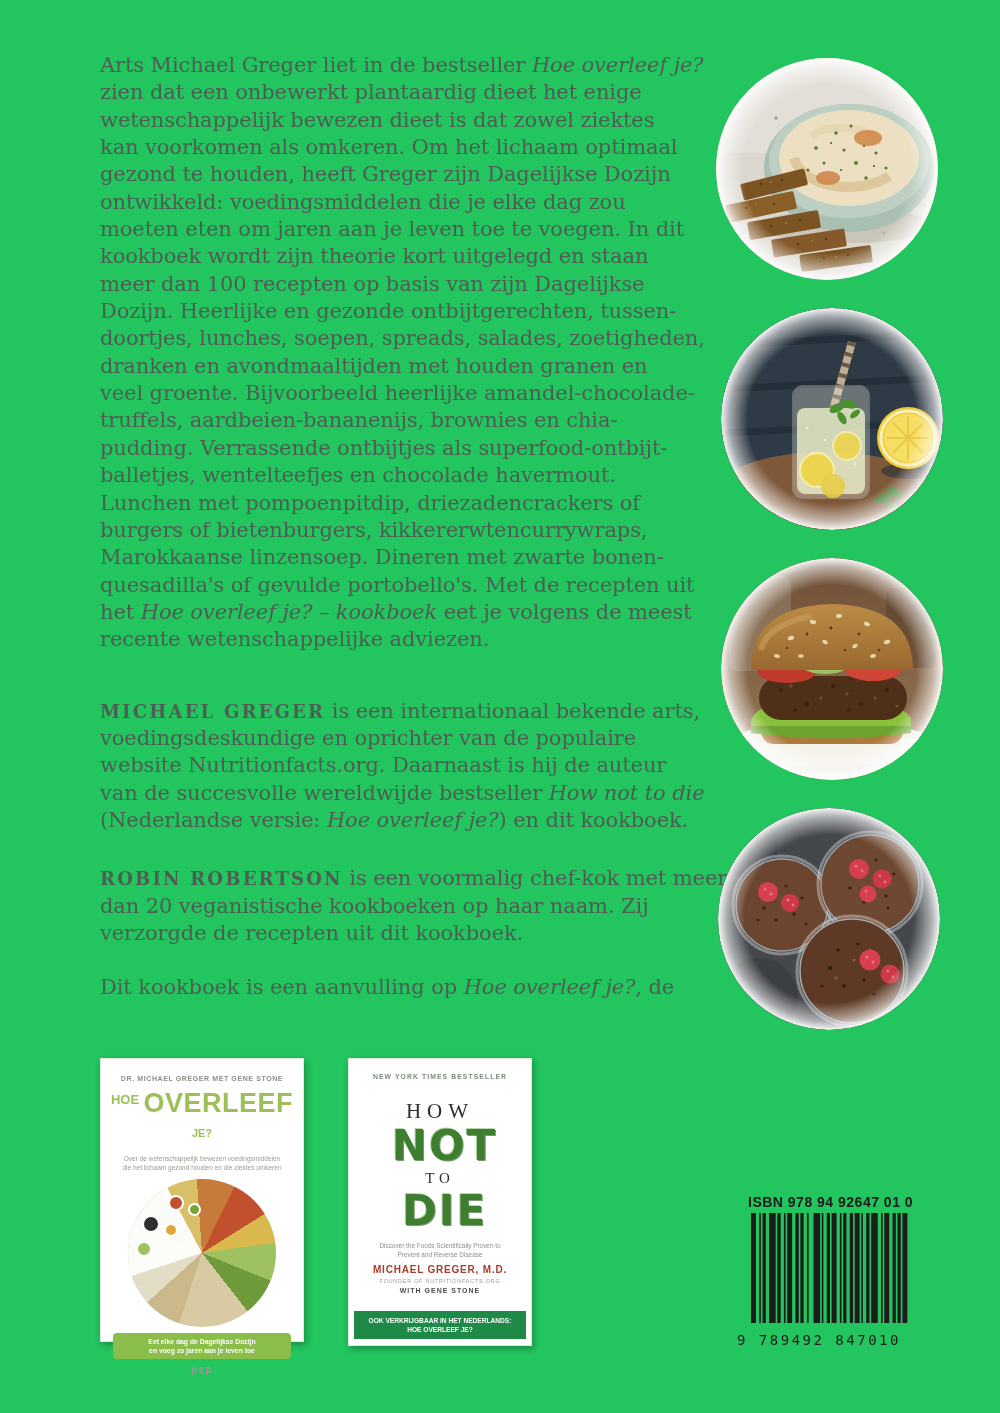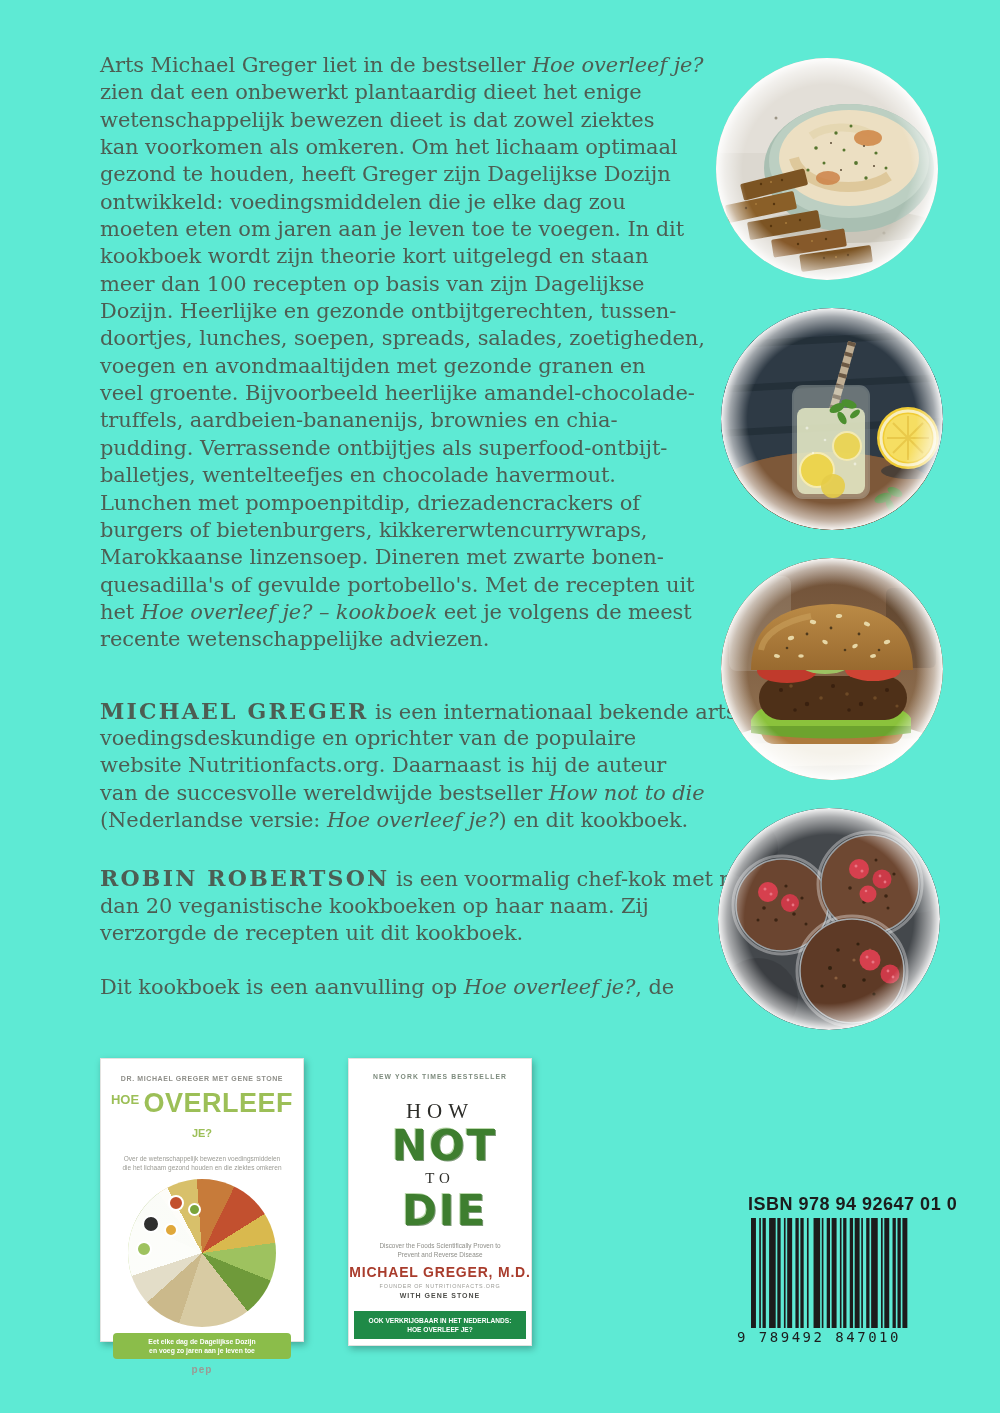--- a/index.html
+++ b/index.html
@@ -1,34 +1,34 @@
 <!DOCTYPE html>
 <html style="--body_text: #4d5e53; --cover1_title_green: #9cbf57; --cover1_banner_green: #8bbd4a; --cover2_title_green: #3e7e2f; --cover2_banner_green: #1f8a47; --cover2_author_red: #a93c2c; --barcode_black: #1c1c1c;"><head>
 <meta charset="utf-8">
 <title>Book back cover</title>
 <style>
   html,body{margin:0;padding:0;background:#e9e9e9;}
   .page{
     position:relative;width:1000px;height:1413px;margin:0 auto;
-    background:#5eead4;overflow:hidden;
+    background:#22c55e;overflow:hidden;
     font-family:"DejaVu Serif",serif;
   }
   
   .text-col{
     position:absolute;left:100px;top:52px;width:600px;
     color:var(--body_text,#4d5e53);
     font-size:21px;letter-spacing:-0.1px;
   }
   .para{margin:0;}
   .para:nth-child(1){margin-bottom:44px;}
   .para:nth-child(2){margin-bottom:31px;}
   .para:nth-child(3){margin-bottom:27px;}
   .tline{height:27.35px;line-height:27.35px;white-space:nowrap;}
   .it{font-style:italic;}
-  .sc{font-size:22px;font-weight:bold;letter-spacing:2.2px;}
+  .sc{font-size:18px;font-weight:bold;letter-spacing:2.2px;}
   
   .photo{position:absolute;width:222px;height:222px;border-radius:50%;overflow:hidden;}
   .photo svg{display:block;width:100%;height:100%;}
   .photo::after{
     content:"";position:absolute;inset:0;border-radius:50%;
     background:radial-gradient(closest-side,rgba(255,255,255,0) 76%,rgba(255,255,255,.55) 92%,rgba(255,255,255,.95) 100%);
     pointer-events:none;
   }
   #photo1{left:716px;top:58px;}
   #photo2{left:721px;top:308px;}
@@ -70,53 +70,53 @@
   .c2-how,.c2-to{font-family:"Liberation Serif",serif;color:#2d2d29;}
   .c2-how{font-size:21px;letter-spacing:6px;margin-top:19px;}
   .c2-not,.c2-die{
     font-family:"DejaVu Sans",sans-serif;font-weight:bold;font-size:42px;line-height:44px;
     color:var(--cover2_title_green,#3e7e2f);letter-spacing:2px;
     text-shadow:1px 1px 0 rgba(36,84,26,.6),-1px -1px 0 rgba(120,180,90,.5);
     margin-left:9px;
   }
   .c2-to{font-size:15px;letter-spacing:5px;margin:2px 0;}
   .c2-sub{font-size:6.4px;color:#8e8e88;line-height:8.6px;margin-top:9px;}
-  .c2-authorname{font-size:14px;font-weight:bold;letter-spacing:.8px;color:var(--cover2_author_red,#a93c2c);margin-top:5px;}
+  .c2-authorname{font-size:10px;font-weight:bold;letter-spacing:.8px;color:var(--cover2_author_red,#a93c2c);margin-top:5px;}
   .c2-founder{font-size:5.4px;letter-spacing:.8px;color:#9a9a94;margin-top:3px;}
   .c2-with{font-size:7px;letter-spacing:1px;color:#4d4d49;font-weight:bold;margin-top:3px;}
   .c2-banner{
     position:absolute;left:5px;right:5px;bottom:6px;background:var(--cover2_banner_green,#1f8a47);
     color:#fff;font-weight:bold;font-size:6.6px;line-height:9px;padding:5px 3px;
   }
   
   .barcode{position:absolute;left:737px;top:1194px;width:176px;font-family:"Liberation Sans",sans-serif;color:var(--barcode_black,#1c1c1c);}
-  .isbn-label{font-size:18px;font-weight:bold;letter-spacing:.5px;white-space:nowrap;margin-left:11px;}
+  .isbn-label{font-size:14px;font-weight:bold;letter-spacing:.5px;white-space:nowrap;margin-left:11px;}
   .bars{margin:3px 0 0 14px;width:158px;height:110px;}
   .bars svg{display:block;width:100%;height:100%;}
-  .bc-digits{font-family:"DejaVu Sans Mono",monospace;font-size:14px;letter-spacing:2.5px;margin-top:1px;white-space:nowrap;}
+  .bc-digits{font-family:"DejaVu Sans Mono",monospace;font-size:14px;letter-spacing:2.5px;margin-top:9px;white-space:nowrap;}
 </style>
 </head>
 <body>
 
 <div class="page">
 
   <div class="text-col">
       <div class="para">
         <div class="tline"><span>Arts Michael Greger liet in de bestseller </span><span class="it">Hoe overleef je?</span></div>
         <div class="tline"><span>zien dat een onbewerkt plantaardig dieet het enige</span></div>
         <div class="tline"><span>wetenschappelijk bewezen dieet is dat zowel ziektes</span></div>
         <div class="tline"><span>kan voorkomen als omkeren. Om het lichaam optimaal</span></div>
         <div class="tline"><span>gezond te houden, heeft Greger zijn Dagelijkse Dozijn</span></div>
         <div class="tline"><span>ontwikkeld: voedingsmiddelen die je elke dag zou</span></div>
         <div class="tline"><span>moeten eten om jaren aan je leven toe te voegen. In dit</span></div>
         <div class="tline"><span>kookboek wordt zijn theorie kort uitgelegd en staan</span></div>
         <div class="tline"><span>meer dan 100 recepten op basis van zijn Dagelijkse</span></div>
         <div class="tline"><span>Dozijn. Heerlijke en gezonde ontbijtgerechten, tussen-</span></div>
         <div class="tline"><span>doortjes, lunches, soepen, spreads, salades, zoetigheden,</span></div>
-        <div class="tline"><span>voegen en avondmaaltijden met gezonde granen en</span></div>
+        <div class="tline"><span>dranken en avondmaaltijden met houden granen en</span></div>
         <div class="tline"><span>veel groente. Bijvoorbeeld heerlijke amandel-chocolade-</span></div>
         <div class="tline"><span>truffels, aardbeien-bananenijs, brownies en chia-</span></div>
         <div class="tline"><span>pudding. Verrassende ontbijtjes als superfood-ontbijt-</span></div>
         <div class="tline"><span>balletjes, wentelteefjes en chocolade havermout.</span></div>
         <div class="tline"><span>Lunchen met pompoenpitdip, driezadencrackers of</span></div>
         <div class="tline"><span>burgers of bietenburgers, kikkererwtencurrywraps,</span></div>
         <div class="tline"><span>Marokkaanse linzensoep. Dineren met zwarte bonen-</span></div>
         <div class="tline"><span>quesadilla's of gevulde portobello's. Met de recepten uit</span></div>
         <div class="tline"><span>het </span><span class="it">Hoe overleef je? – kookboek</span><span> eet je volgens de meest</span></div>
         <div class="tline"><span>recente wetenschappelijke adviezen.</span></div>

